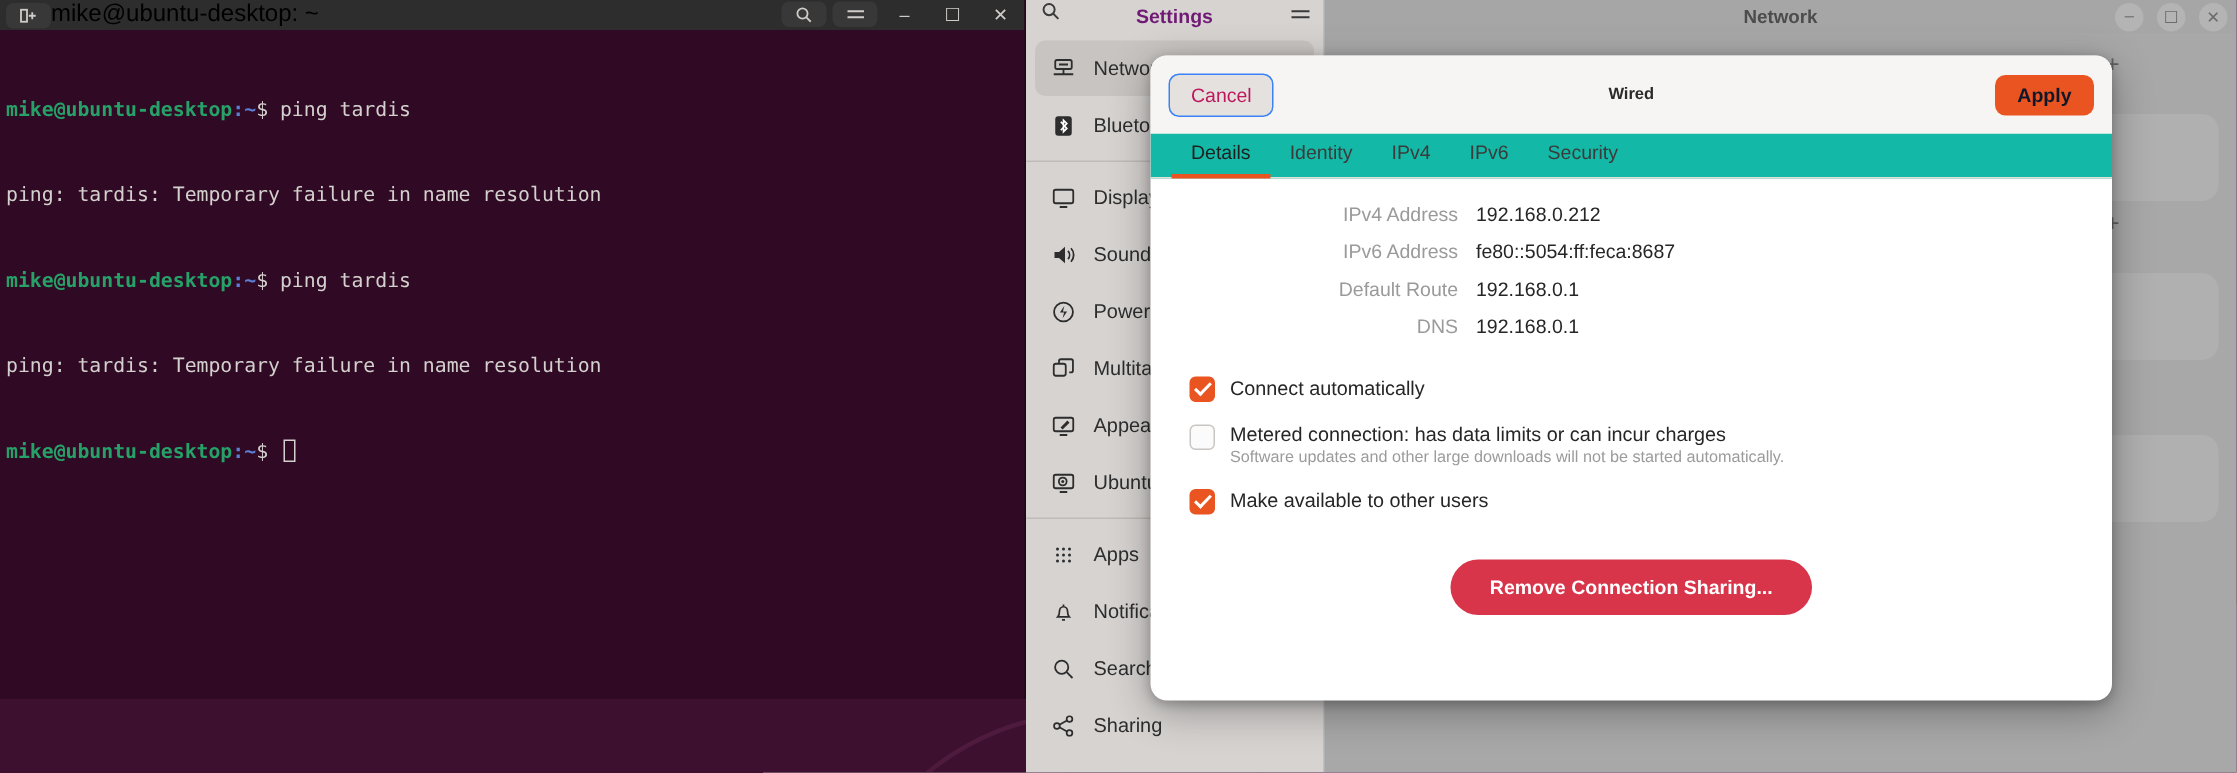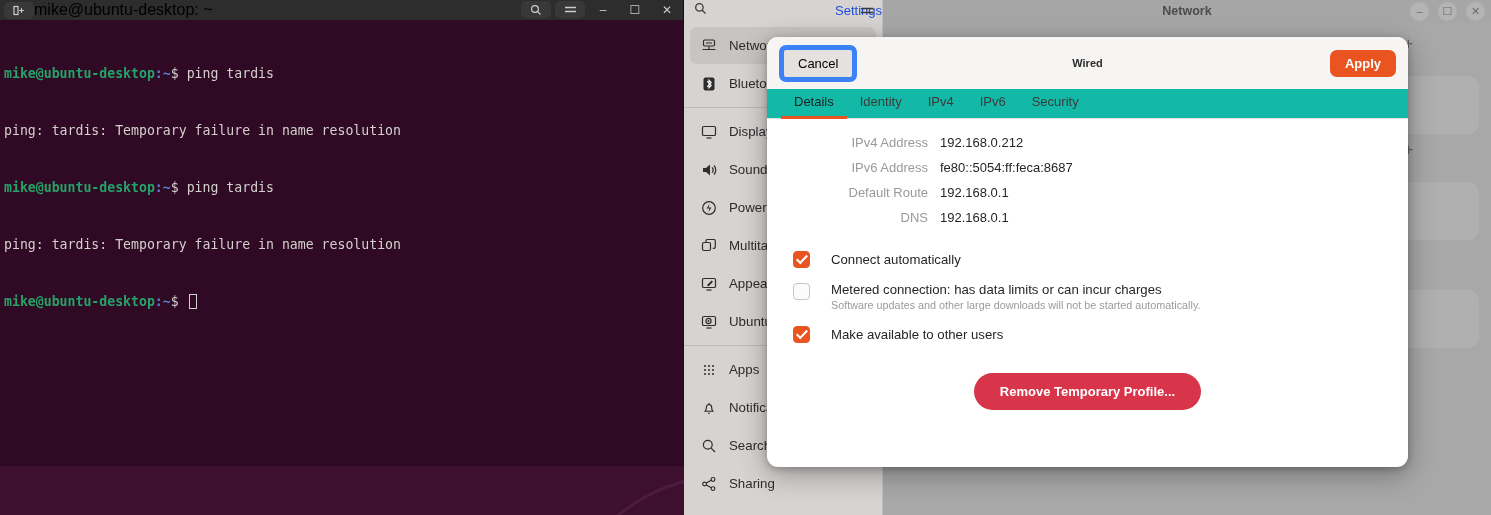--- a/index.html
+++ b/index.html
@@ -72,22 +72,22 @@
   .set-sidebar {
     position: absolute; left: 0; top: 0; width: 199px; height: 515px;
     background: #d6d3d1;
     border-right: 1px solid #c3bfbc;
   }
   .sb-header {
     height: 20px; display: flex; align-items: center; position: relative;
     padding: 0 10px;
   }
   .sb-title {
-    position: absolute; left: 0; right: 0; text-align: right;
-    font-size: 13px; font-weight: normal; color: #1d4ed8;
+    position: absolute; left: 0; right: 0; text-align: center;
+    font-size: 13px; font-weight: bold; color: #701a75;
   }
   .sb-search { position: relative; z-index: 2; color: #3a3a3a; }
   .sb-burger { position: absolute; right: 8px; z-index: 2; color: #3a3a3a; }
 
   .sb-list { padding-top: 6px; }
   .sb-item {
     display: flex; align-items: center; gap: 12px;
     height: 37px; margin: 1px 6px;
     padding-left: 10px;
     border-radius: 7px;
@@ -134,56 +134,56 @@
     position: relative; height: 52px;
     background: #f7f5f4;
     display: flex; align-items: center; padding: 0 12px;
   }
   .dlg-title {
     position: absolute; left: 0; right: 0; text-align: center;
     font-size: 11px; font-weight: bold; color: #2b2b2b;
   }
   .btn-cancel {
     position: relative; z-index: 2;
-    padding: 6px 14px; font-size: 13px; color: #000000;
-    background: #e4e1df; border: 5px solid #3b82f6; border-radius: 7px;
+    padding: 6px 14px; font-size: 13px; color: #be185d;
+    background: #e4e1df; border: 1px solid #3b82f6; border-radius: 7px;
     font-family: inherit;
   }
   .btn-apply {
     position: absolute; right: 12px; z-index: 2;
-    padding: 6px 15px; font-size: 13px; font-weight: bold; color: #ffffff;
+    padding: 6px 15px; font-size: 13px; font-weight: bold; color: #0f172a;
     background: #e95420; border: none; border-radius: 7px;
     font-family: inherit;
   }
   .dlg-tabs {
     display: flex; align-items: flex-end; gap: 0;
     padding: 0 14px;
     background: #14b8a6;
     border-bottom: 1px solid #e2dedb;
     height: 30px;
   }
   .tab {
     padding: 2px 13px 7px 13px;
     font-size: 13px; color: #3b3b3b;
     border-bottom: 3px solid transparent;
     margin-bottom: -1px;
   }
   .tab.active { border-bottom-color: #e95420; color: #1f1f1f; }
 
   .dlg-body { padding: 16px 0 0 0; }
-  .field-rows { padding-left: 20px; }
+  .field-rows { padding-left: 20px; margin-left: 44px; }
   .field-row { display: flex; align-items: baseline; height: 25px; }
   .field-label {
     width: 153px; text-align: right; padding-right: 12px;
     font-size: 13px; color: #9a9a9a;
   }
   .field-value { font-size: 13px; color: #262626; }
 
   .checks { margin-top: 15px; padding-left: 26px; }
-  .check-row { display: flex; align-items: flex-start; gap: 21px; margin-bottom: 14px; }
+  .check-row { display: flex; align-items: flex-start; gap: 10px; margin-bottom: 14px; }
   .cbox {
     width: 17px; height: 17px; border-radius: 4px; flex-shrink: 0;
     display: flex; align-items: center; justify-content: center;
     margin-top: 1px;
   }
   .cbox.on { background: #e95420; border: 1px solid #e95420; }
   .cbox.off { background: #fbfbfb; border: 1px solid #c9c5c2; }
   .cbox.on::after {
     content: ""; width: 4px; height: 9px;
     border: solid #fff; border-width: 0 2.2px 2.2px 0;
@@ -482,19 +482,19 @@
           </div>
           <div class="check-row">
             <span class="cbox on"></span>
             <span>
               <span class="check-main">Make available to other users</span>
             </span>
           </div>
         </div>
 
         <div class="dlg-footer">
-          <button class="btn-remove">Remove Temporary Profile...</button>
+          <button class="btn-remove">Remove Connection Sharing...</button>
         </div>
       </div>
     </div>
 
   </div>
 </div>
 
 </body></html>

